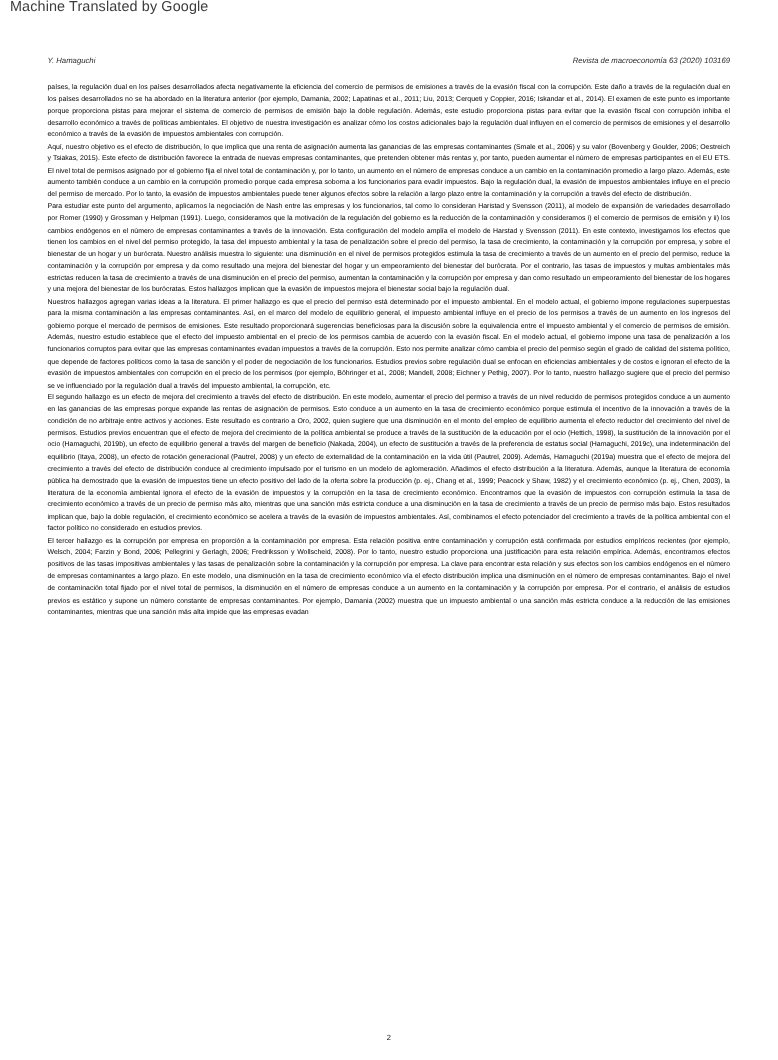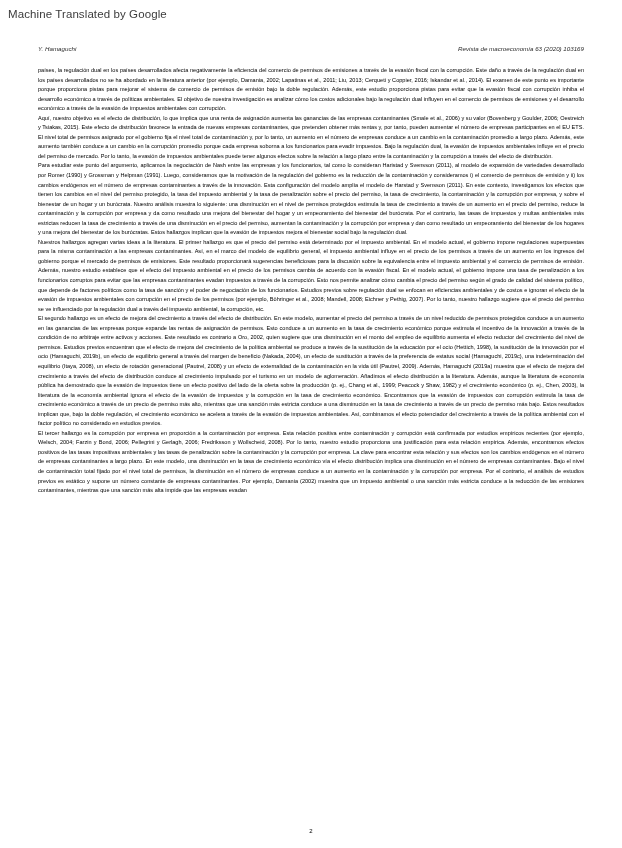--- a/index.html
+++ b/index.html
@@ -11,21 +11,21 @@
     width: 622px;
     height: 848px;
     font-family: "Liberation Sans", sans-serif;
     color: #000000;
     position: relative;
     overflow: hidden;
   }
   .gbanner {
     height: 27px;
     display: flex;
-    align-items: center;
+    align-items: flex-start;
     padding-left: 8px;
     font-size: 11.5px;
     color: #3c3c3c;
     letter-spacing: 0.1px;
     background: #ffffff;
   }
   .page {
     position: relative;
     width: 622px;
     height: 821px;

